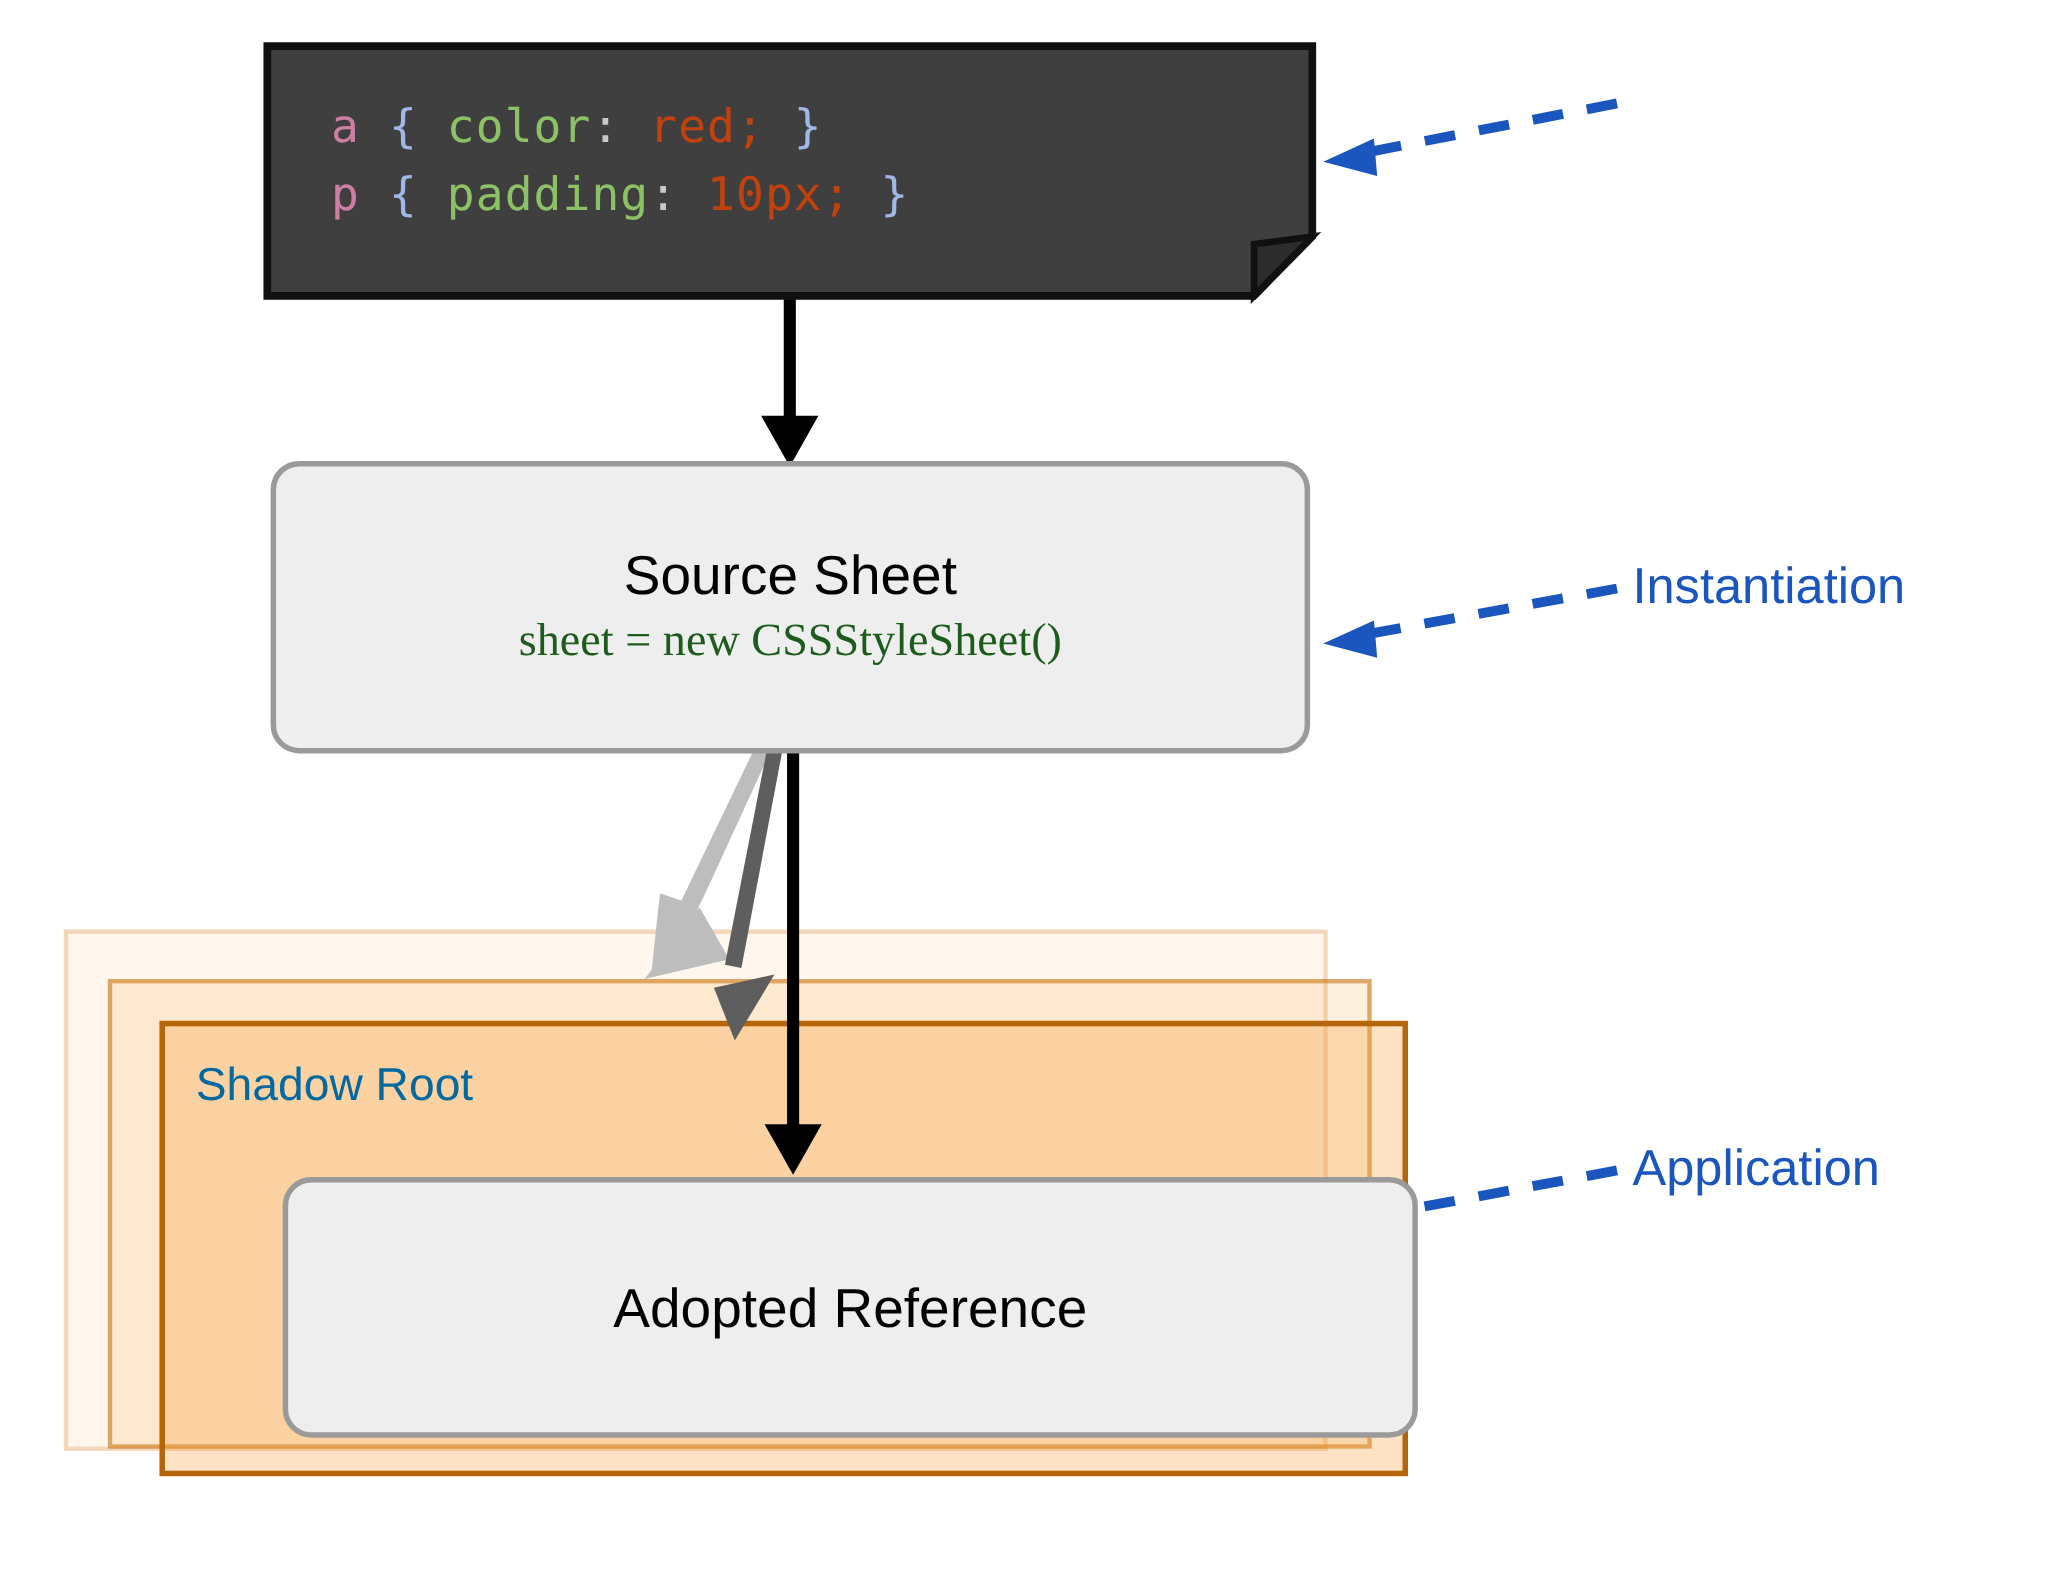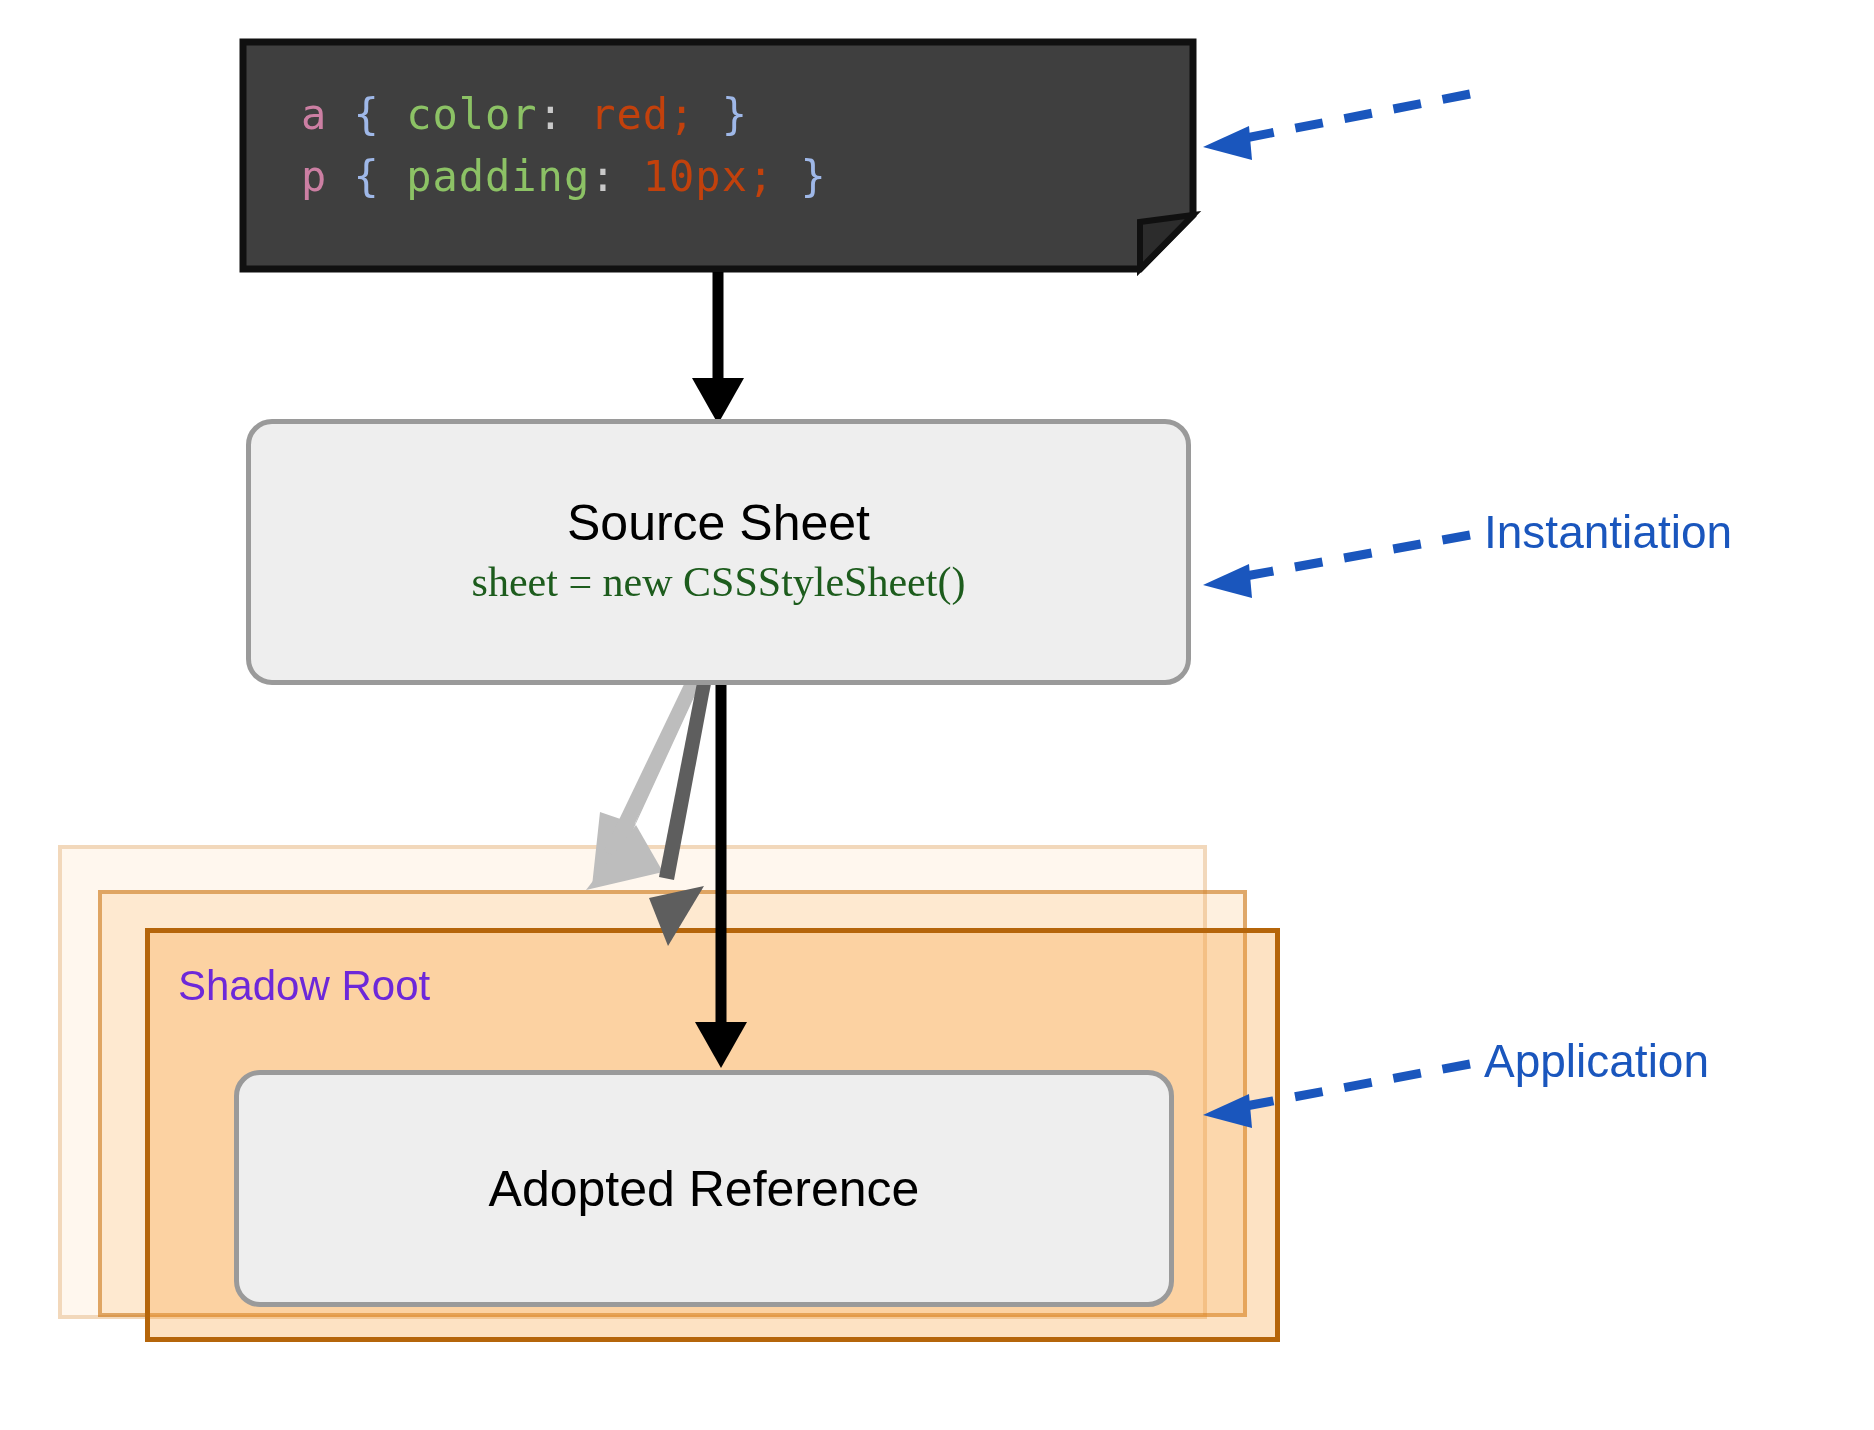--- a/index.html
+++ b/index.html
@@ -82,23 +82,23 @@
     margin-top: 6px;
   }
 
   #source-sheet-box {
     left: 246px;
     top: 419px;
     width: 945px;
     height: 266px;
   }
   #adopted-ref-box {
-    left: 234px;
+    left: 257px;
     top: 1070px;
-    width: 940px;
+    width: 1032px;
     height: 237px;
     align-items: center;
   }
 
   
   .stack-panel {
     position: absolute;
     box-sizing: border-box;
   }
   #panel-back {
@@ -124,21 +124,21 @@
     height: 414px;
     background: rgba(250, 160, 55, 0.30);
     border: 5px solid #b5650a;
   }
   #shadow-root-label {
     position: absolute;
     left: 178px;
     top: 962px;
     font-family: "Liberation Sans", sans-serif;
     font-size: 42px;
-    color: #6d28d9;
+    color: #0369a1;
     white-space: nowrap;
   }
 
   
   .annotation-label {
     position: absolute;
     font-family: "Liberation Sans", sans-serif;
     font-size: 46px;
     color: #1a56bd;
     white-space: nowrap;

